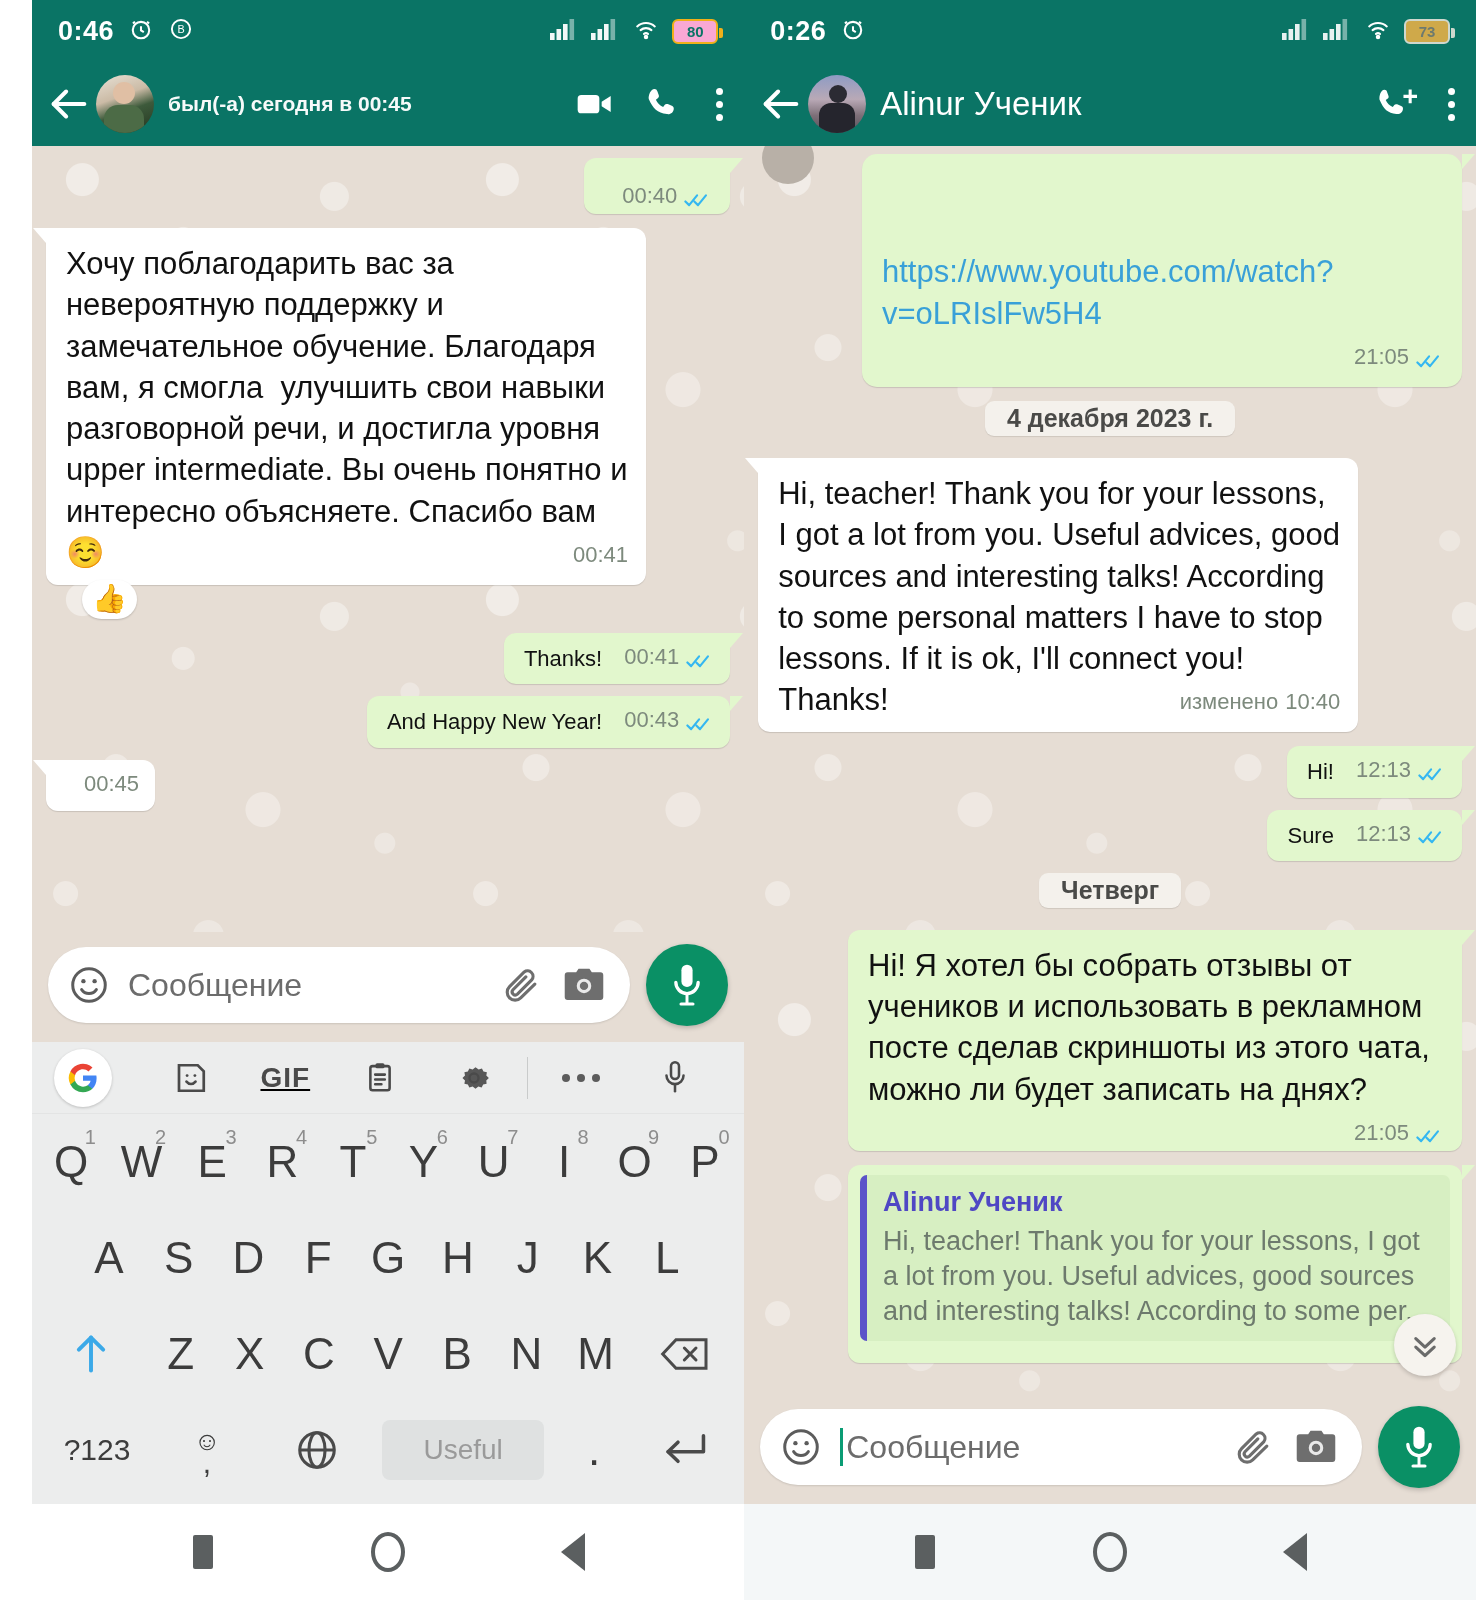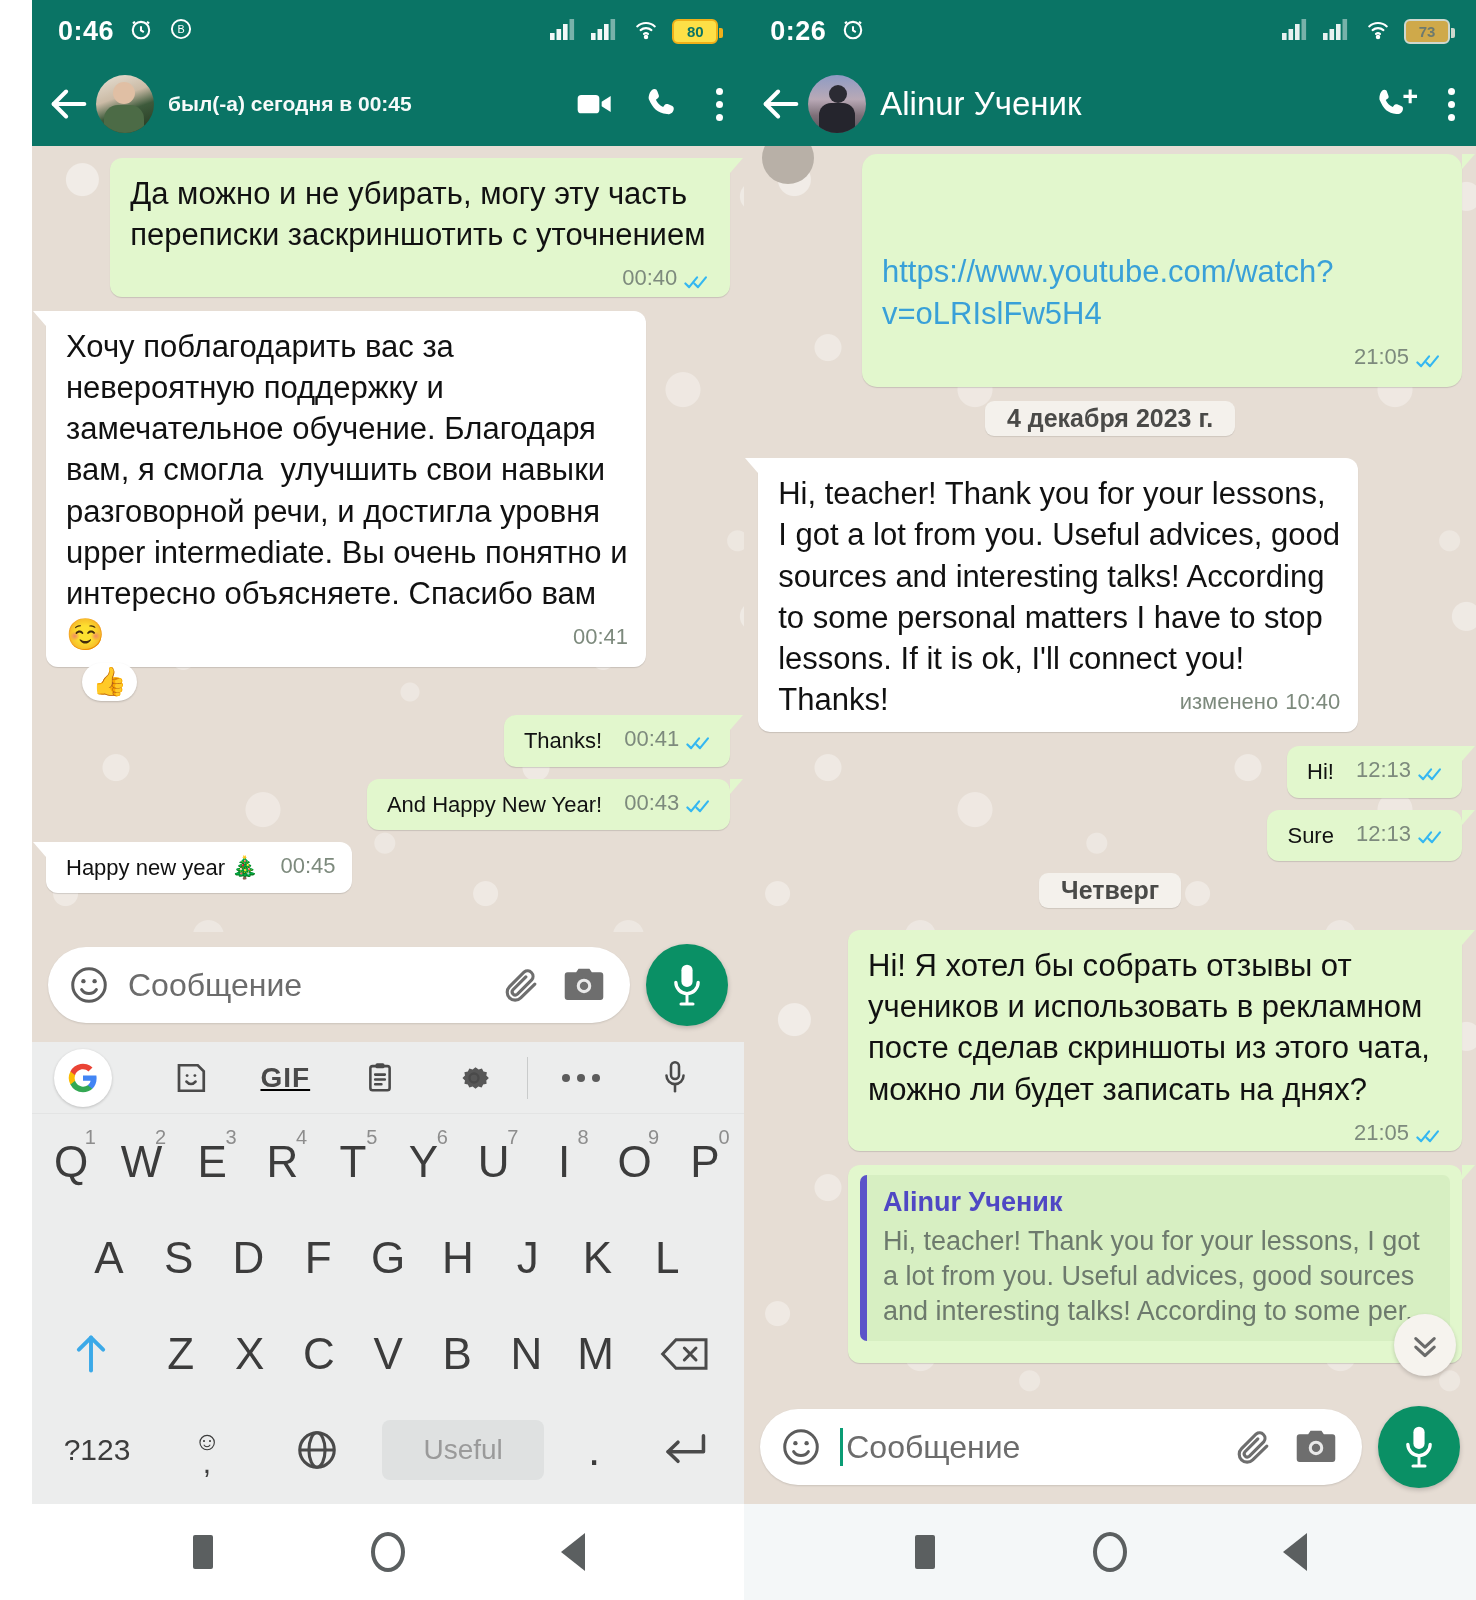--- a/index.html
+++ b/index.html
@@ -21,21 +21,21 @@
     height:62px; background:#0a7465; flex:0 0 62px;
     display:flex; align-items:center; padding:0 26px;
     color:#ffffff;
   }
   .sb-left { display:flex; align-items:center; gap:14px; }
   .sb-time { font-size:27px; font-weight:bold; letter-spacing:0.5px; }
   .sb-right { margin-left:auto; display:flex; align-items:center; gap:11px; }
   .batt {
     border:2.5px solid #f0b019; border-radius:6px; width:46px; height:25px;
     display:flex; align-items:center; justify-content:center; position:relative;
-    background:#fde047;
+    background:#f9a8d4;
   }
   .batt span { font-size:15px; font-weight:bold; color:#0a7465; line-height:1; }
   .batt:after {
     content:""; position:absolute; right:-7px; top:7px; width:4px; height:10px;
     background:#f0b019; border-radius:0 2px 2px 0;
   }
   .batt.dim { background:#cfa94a; border-color:#cfd8ce; }
   .batt.dim span { color:#6d7a6f; }
   .batt.dim:after { background:#cfd8ce; }
 
@@ -321,21 +321,20 @@
             <i></i>
           </span>
       </span>
     </div>
 
     <div class="chatbg">
       <div class="msgs">
 
         <div class="row out">
           <div class="bubble out">
-            <span class="btext">Да можно и не убирать, могу эту часть переписки заскриншотить с уточнением</span>
             <span class="meta">
               <span>00:40</span>
               <span class="ticks">
                 <svg width="28" height="18" viewBox="0 0 30 18" fill="none" stroke="#34b7f1" stroke-width="2.3" stroke-linecap="round" stroke-linejoin="round">
                   <path d="M1.5 10.5 5.5 14.5 14 4"></path>
                     <path d="M11 10.5 15 14.5 23.5 4"></path>
                 </svg>
               </span>
             </span>
           </div>
@@ -376,21 +375,20 @@
                   <path d="M1.5 10.5 5.5 14.5 14 4"></path>
                     <path d="M11 10.5 15 14.5 23.5 4"></path>
                 </svg>
               </span>
             </span>
           </div>
         </div>
 
         <div class="row in compact">
           <div class="bubble in compact">
-            <span class="btext">Happy new year 🎄</span>
             <span class="meta inline">
               <span>00:45</span>
             </span>
           </div>
         </div>
 
       </div>
     </div>
 
     <div class="composer">

